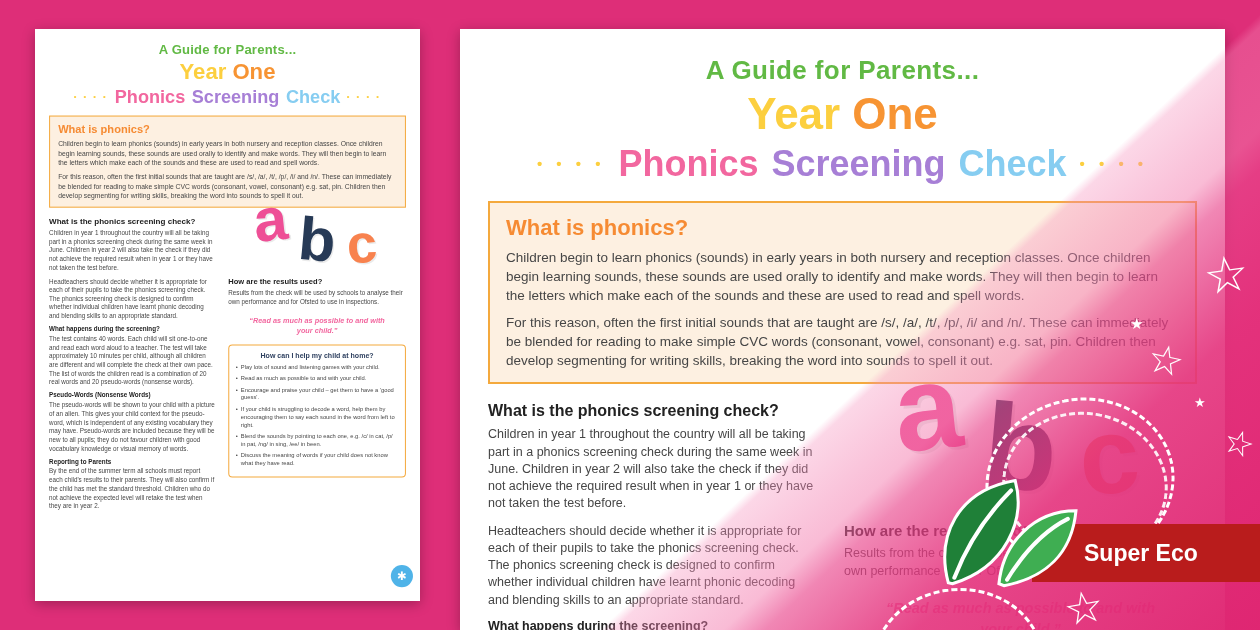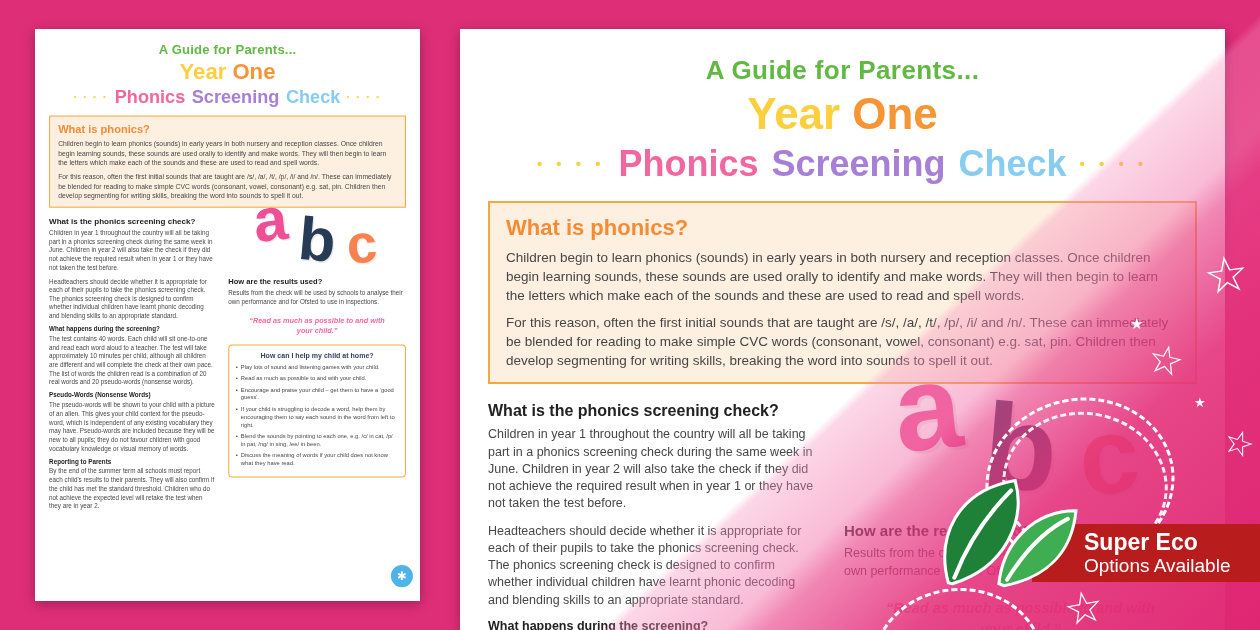--- a/index.html
+++ b/index.html
@@ -221,14 +221,13 @@
 <span class="deco star s6">★</span>
 
 <svg class="eco-leaves" viewBox="0 0 150 120">
   <path d="M20,115 C8,70 28,24 86,14 C97,54 76,100 24,116 Z" fill="#1f8038" stroke="#fff" stroke-width="3"></path>
   <path d="M26,110 C40,74 60,46 82,24" stroke="#fff" stroke-width="4" fill="none" stroke-linecap="round"></path>
   <path d="M70,116 C74,76 104,44 146,44 C142,86 116,110 75,118 Z" fill="#3fae52" stroke="#fff" stroke-width="3"></path>
   <path d="M78,112 C94,86 114,64 138,52" stroke="#fff" stroke-width="4" fill="none" stroke-linecap="round"></path>
 </svg>
 <div class="eco-badge">
   <div class="eco-line1">Super Eco</div>
-  <div class="eco-line2">Options Available</div>
 </div>
 
 </body></html>

